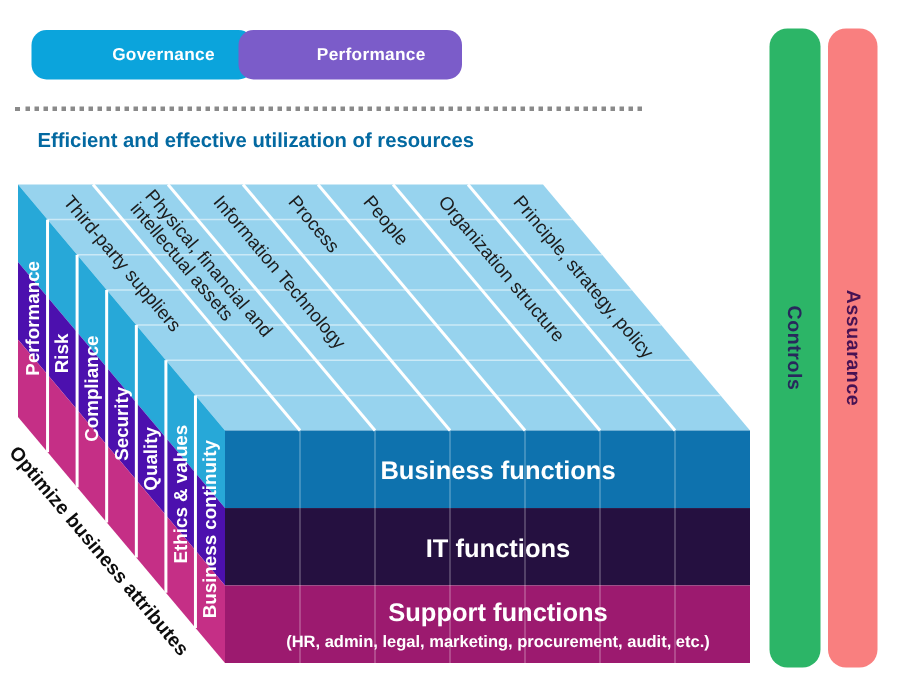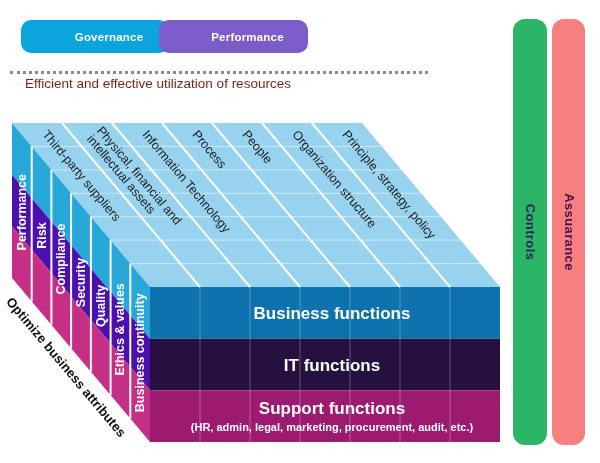--- a/index.html
+++ b/index.html
@@ -16,21 +16,21 @@
   .pill-governance{left:21px;width:120px;background:#0ba4dc;}
   .pill-management{left:159px;width:121px;background:#7b5cc9;}
   .pill-operations{left:296px;width:117px;background:#0a6aa6;}
   
   .dotted{
     position:absolute;left:10px;top:71px;width:418px;height:0;
     border-top:3px dotted #8a8a8a;
   }
   
   .heading{
-    position:absolute;left:25px;top:76px;font-size:13.5px;font-weight:normal;color:#7f1d1d;
+    position:absolute;left:25px;top:86px;font-size:13.5px;font-weight:bold;color:#0369a1;
     white-space:nowrap;
   }
   
   .cube-svg{position:absolute;left:0;top:0;width:600px;height:463px;font-family:"Liberation Sans",sans-serif;}
   .res-label{font-size:12.5px;fill:#1c1c1c;}
   .attr-label{font-size:12.5px;font-weight:bold;fill:#ffffff;}
   .layer-label{font-size:17px;font-weight:bold;fill:#ffffff;}
   .layer-sublabel{font-size:11px;font-weight:bold;fill:#ffffff;}
   .axis-label{font-size:13px;font-weight:bold;fill:#0d0d0d;}
   

